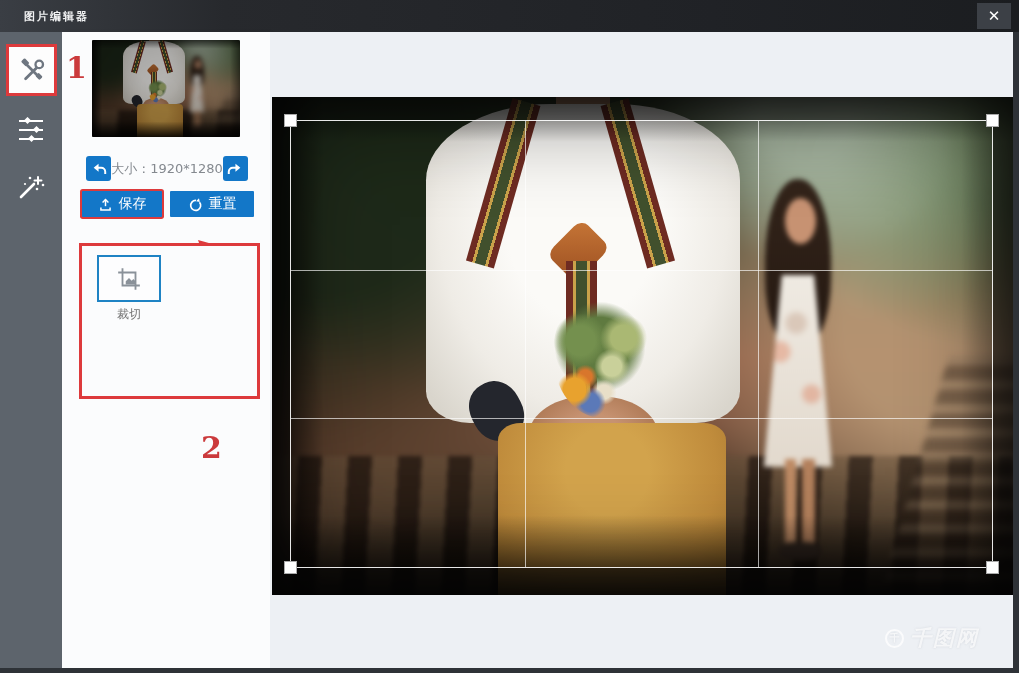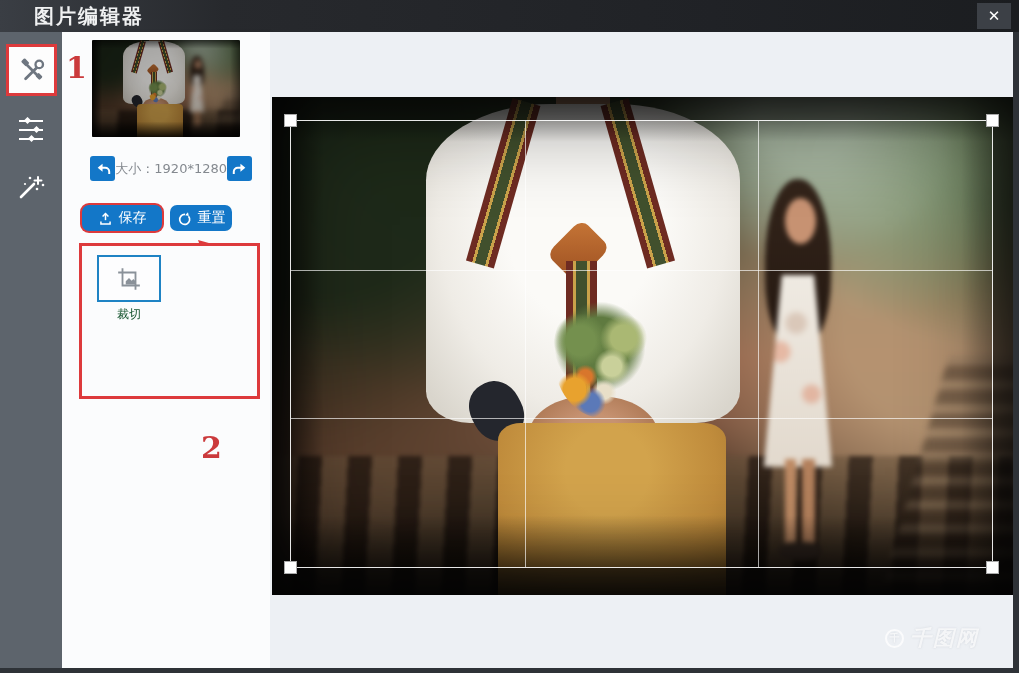--- a/index.html
+++ b/index.html
@@ -2,54 +2,54 @@
 <html><head>
 <meta charset="utf-8">
 <style>
   * { margin:0; padding:0; box-sizing:border-box; }
   html,body { background:#e9e9e9; font-family:"DejaVu Sans","Liberation Sans",sans-serif; }
   .window { position:relative; width:1019px; height:673px; background:#17191c; overflow:hidden; }
 
   
   .titlebar { position:absolute; left:0; top:0; width:100%; height:32px;
     background:linear-gradient(90deg,#3a3e44 0%,#27292d 22%,#202226 70%,#1b1d20 100%); display:flex; align-items:center; }
-  .titlebar .title { color:#f0f1f2; font-size:20px; font-weight:bold; letter-spacing:2px; margin-left:34px; }
+  .titlebar .title { color:#f0f1f2; font-size:11px; font-weight:bold; letter-spacing:2px; margin-left:24px; }
   .close-btn { position:absolute; right:8px; top:3px; width:34px; height:26px; background:#3c4046; color:#fff;
     font-size:15px; display:flex; align-items:center; justify-content:center; cursor:pointer; }
 
   
   .edge-right { position:absolute; right:0; top:32px; width:6px; bottom:0; background:#2e3237; }
   .edge-bottom { position:absolute; left:0; bottom:0; width:100%; height:5px; background:#2e3237; }
 
   
   .sidebar { position:absolute; left:0; top:32px; width:62px; bottom:5px; background:#5d646c; }
   .side-tool-active { position:absolute; left:6px; top:12px; width:51px; height:52px; background:#fdfdfd;
     border:3px solid #dd3a3c; display:flex; align-items:center; justify-content:center; cursor:pointer; }
   .side-item { position:absolute; left:0; width:62px; height:44px; display:flex; align-items:center; justify-content:center; cursor:pointer; }
   .side-sliders { top:76px; }
   .side-wand { top:132px; }
 
   
   .panel { position:absolute; left:62px; top:32px; width:208px; bottom:5px; background:#fbfcfd; box-shadow:2px 0 4px rgba(0,0,0,.05); }
   .thumb { position:absolute; left:30px; top:8px; width:148px; height:97px; border-radius:2px; overflow:hidden; background:#444; }
-  .size-row { position:absolute; left:20px; top:124px; width:170px; height:25px; display:flex; align-items:center; justify-content:flex-end; }
+  .size-row { position:absolute; left:20px; top:124px; width:170px; height:25px; display:flex; align-items:center; justify-content:center; }
   .mini-btn { width:25px; height:25px; background:#1377c8; border:none; border-radius:3px; display:flex; align-items:center; justify-content:center; cursor:pointer; }
   .size-text { color:#84898f; font-size:13px; white-space:nowrap; }
   .action-row { position:absolute; left:20px; top:159px; width:172px; display:flex; }
-  .blue-btn { height:26px; background:#1377c8; border:none; border-radius:7px; color:#fff; font-size:14px;
-    display:flex; align-items:center; justify-content:center; gap:6px; cursor:pointer; font-family:inherit;margin-top:14px; }
+  .blue-btn { height:26px; background:#1377c8; border:none; border-radius:1px; color:#fff; font-size:14px;
+    display:flex; align-items:center; justify-content:center; gap:6px; cursor:pointer; font-family:inherit; }
   .save-btn { width:80px; box-shadow:0 0 0 2px #dd3a3c; }
-  .reset-btn { width:62px; margin-left:8px;font-family:Liberation Serif, serif; }
+  .reset-btn { width:84px; margin-left:8px;font-family:Liberation Serif, serif; }
 
   .tools-box { position:absolute; left:17px; top:211px; width:181px; height:156px; border:3px solid #dd3a3c;
     background:#fbfcfd; padding:9px 7px; display:flex; flex-wrap:wrap; }
   .tool-cell { width:80px; display:flex; flex-direction:column; align-items:center; margin-bottom:6px; }
   .tool-btn { width:64px; height:47px; background:#fdfdfe; border:1px solid #dfe3e7; display:flex; align-items:center; justify-content:center; cursor:pointer; }
   .tool-btn.active { border:2px solid #1e83c4; }
-  .tool-label { margin-top:4px; font-size:12px; color:#14532d; white-space:nowrap; }
+  .tool-label { margin-top:4px; font-size:12px; color:#737373; white-space:nowrap; }
 
   
   .anno-num { position:absolute; color:#cb3a3c; font-size:30px; font-weight:bold; font-family:"DejaVu Serif","Liberation Serif",serif; }
   .anno-1 { left:66px; top:50px; }
   .anno-2 { left:139px; top:398px; }
   .anno-arrow { position:absolute; left:130px; top:202px; }
 
   
   .canvas-area { position:absolute; left:270px; top:32px; right:6px; bottom:5px; background:#edf0f4; overflow:hidden; }
   .stage { position:absolute; left:2px; top:65px; width:741px; height:498px; background:#060606; overflow:hidden; }

